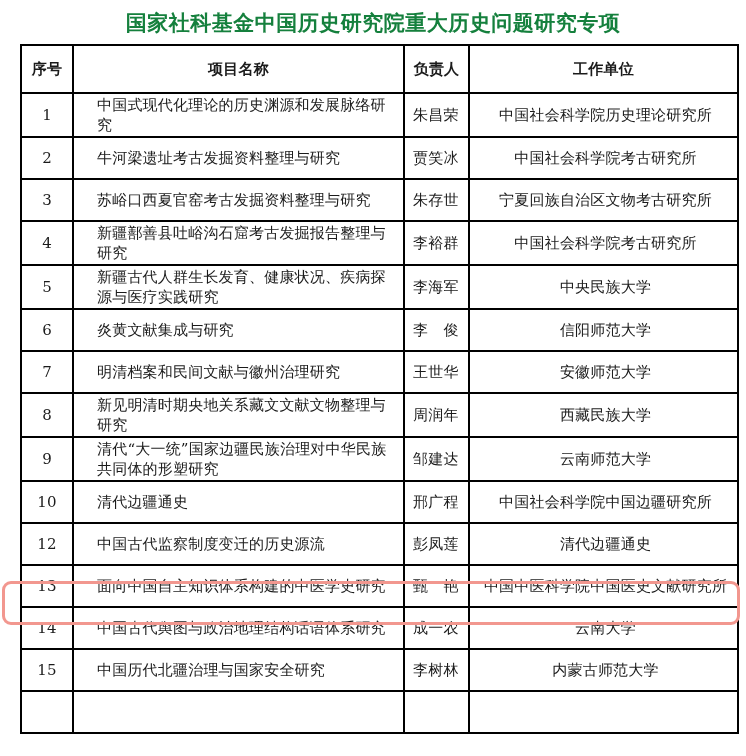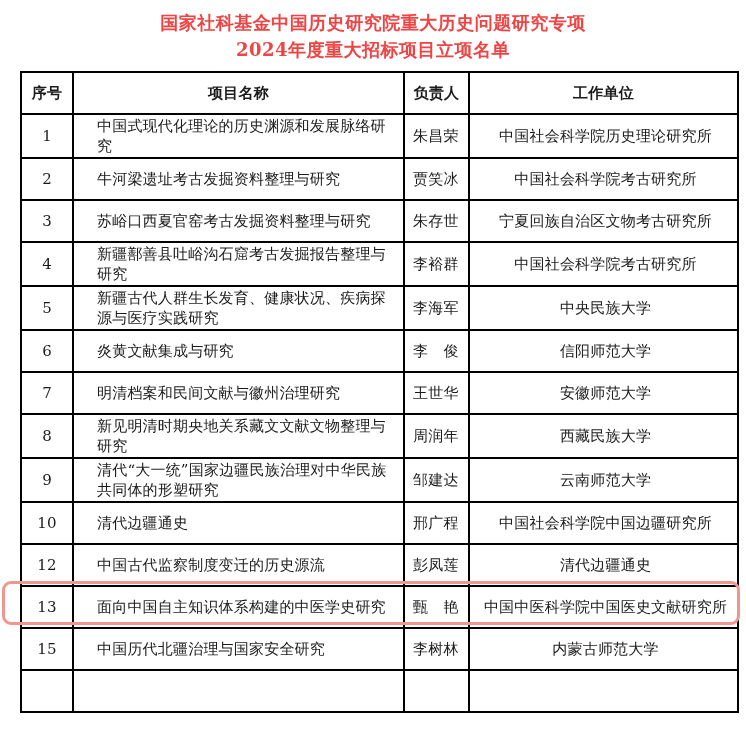--- a/index.html
+++ b/index.html
@@ -9,45 +9,45 @@
     overflow: hidden;
     font-family: "DejaVu Serif", "Liberation Serif", serif;
     color: #1b1b1b;
     position: relative;
   }
   .title-block {
     padding-top: 9px;
     text-align: center;
   }
   .title-line {
-    font-size: 18px;
+    font-size: 21px;
     font-weight: bold;
     line-height: 27px;
     letter-spacing: 0.5px;
-    color: #ef4444;
+    color: #15803d;
   }
   table.doc-table {
     margin-left: 20px;
     margin-top: 8px;
     width: 717px;
     table-layout: fixed;
     border-collapse: collapse;
   }
   .doc-table th, .doc-table td {
     border: 2px solid #000;
     font-size: 15px;
     letter-spacing: 0.2px;
     vertical-align: middle;
     line-height: 20px;
     overflow: hidden;
   }
   .doc-table th {
     font-weight: bold;
     text-align: center;
-    height: 42px;
+    height: 48px;
   }
   tr.row { height: 42px; }
   tr.row.tall { height: 44px; }
   tr.row-cut { height: 42px; }
   td.no-cell { text-align: center; }
   td.project-cell { padding: 1px 8px 1px 23px; text-align: left; }
   td.leader-cell { padding: 1px 16px 1px 8px; text-align: left; white-space: pre; }
   td.org-cell { padding: 1px 4px 1px 8px; text-align: center; }
   .highlight-box {
     position: absolute;
@@ -59,21 +59,20 @@
     border-radius: 9px;
     pointer-events: none;
     background: transparent;
   }
 </style>
 </head>
 <body>
 
 <div class="title-block">
   <div class="title-line">国家社科基金中国历史研究院重大历史问题研究专项</div>
-  <div class="title-line">2024年度重大招标项目立项名单</div>
 </div>
 
 <table class="doc-table">
   <colgroup>
     <col style="width:52px">
       <col style="width:331px">
       <col style="width:65px">
       <col style="width:269px">
   </colgroup>
   <thead>
@@ -151,20 +150,26 @@
       <td class="leader-cell">彭凤莲</td>
       <td class="org-cell">清代边疆通史</td>
     </tr>
     <tr class="row">
       <td class="no-cell">13</td>
       <td class="project-cell">面向中国自主知识体系构建的中医学史研究</td>
       <td class="leader-cell">甄　艳</td>
       <td class="org-cell">中国中医科学院中国医史文献研究所</td>
     </tr>
     <tr class="row">
+      <td class="no-cell">14</td>
+      <td class="project-cell">中国古代舆图与政治地理结构话语体系研究</td>
+      <td class="leader-cell">成一农</td>
+      <td class="org-cell">云南大学</td>
+    </tr>
+    <tr class="row">
       <td class="no-cell">15</td>
       <td class="project-cell">中国历代北疆治理与国家安全研究</td>
       <td class="leader-cell">李树林</td>
       <td class="org-cell">内蒙古师范大学</td>
     </tr>
     <tr class="row-cut">
       <td class="no-cell"></td>
       <td class="project-cell"></td>
       <td class="leader-cell"></td>
       <td class="org-cell"></td>

